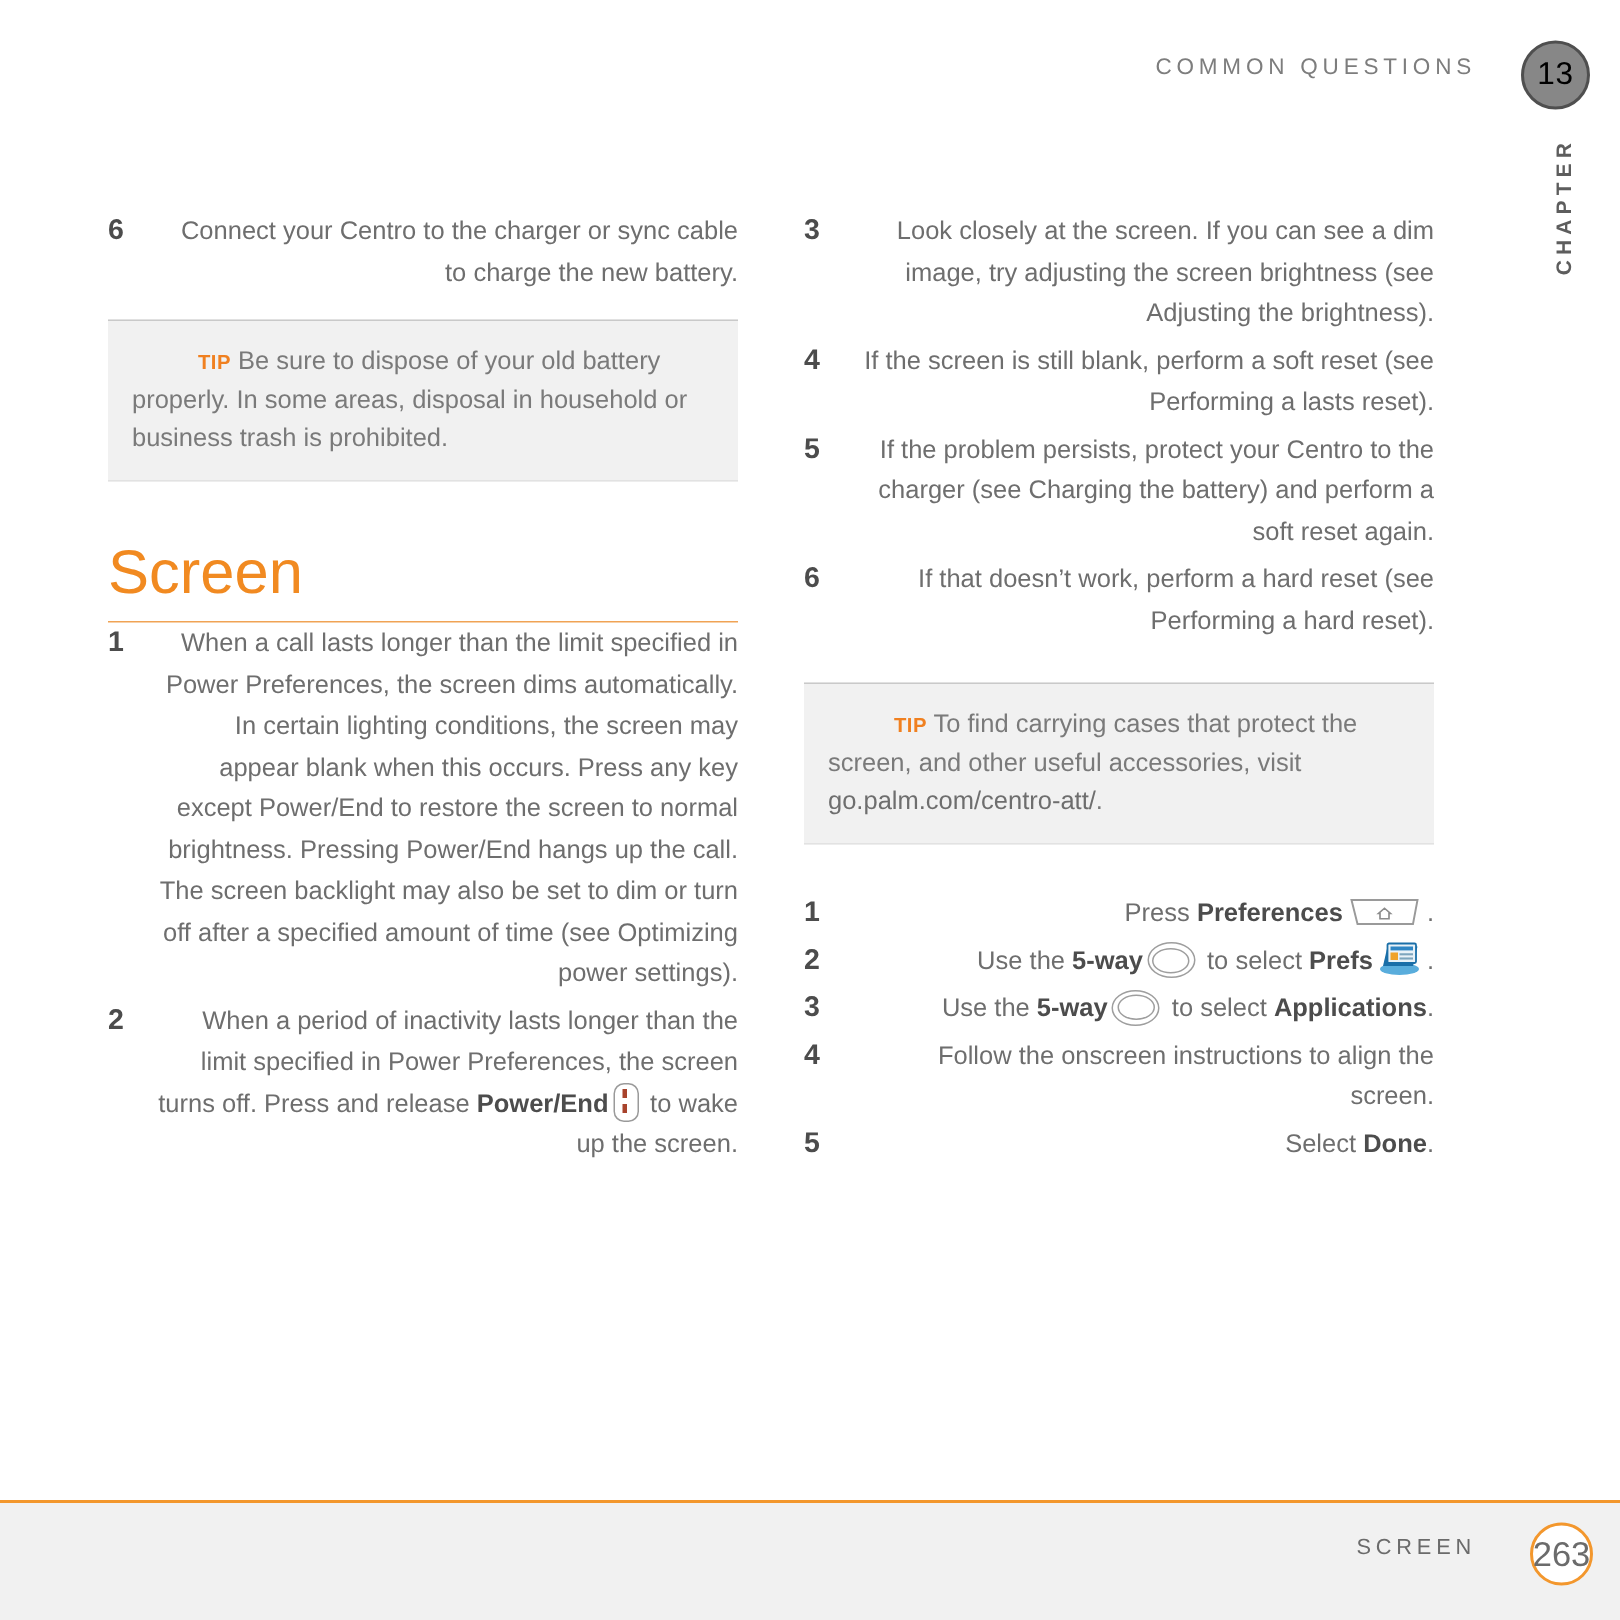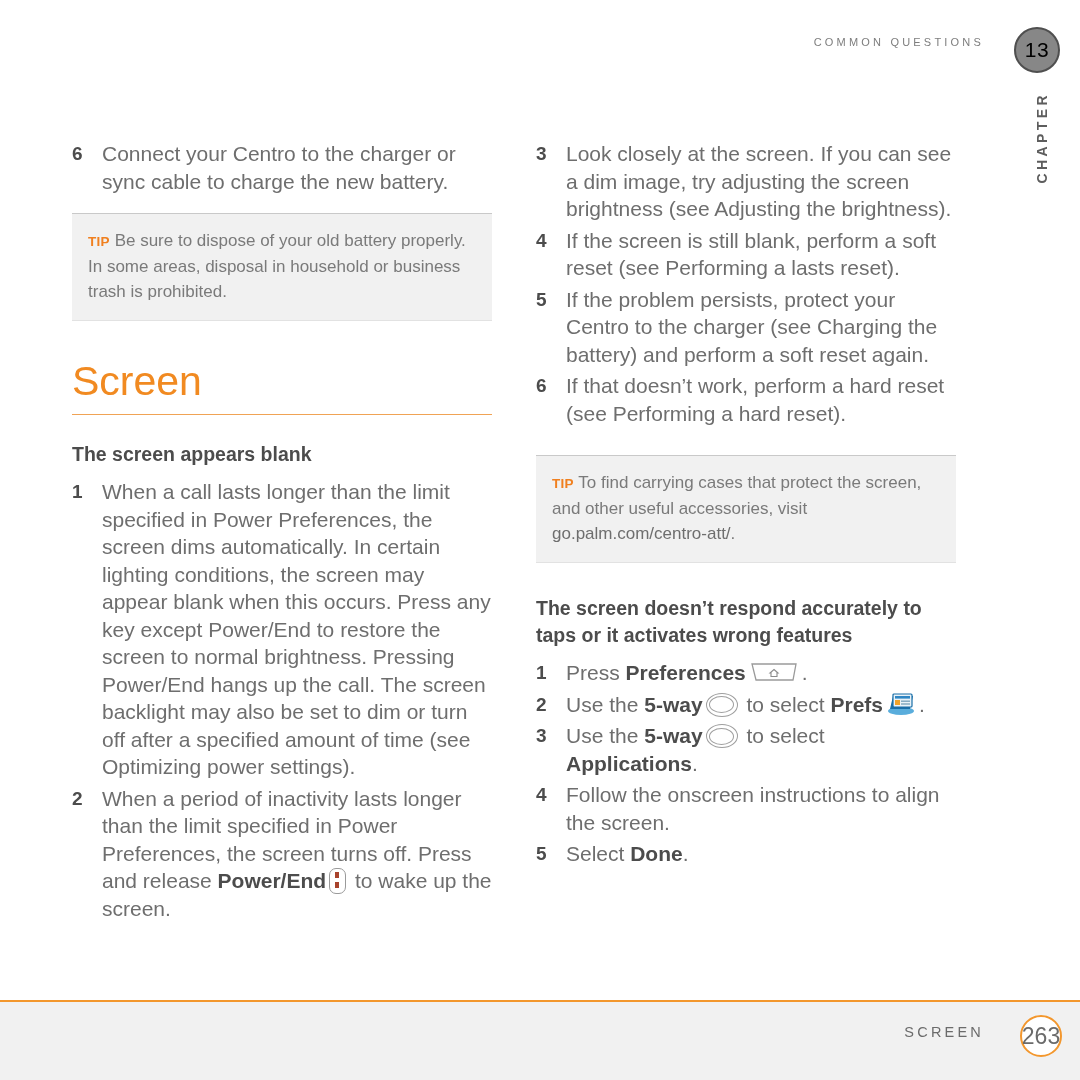--- a/index.html
+++ b/index.html
@@ -19,21 +19,21 @@
   
   .header {
     position: absolute;
     top: 0; left: 0; right: 0;
     height: 100px;
   }
   .header-title {
     position: absolute;
     right: 96px;
     top: 36px;
-    font-size: 11px;
+    font-size: 15px;
     letter-spacing: 3.2px;
     color: #7d7d7d;
     font-weight: 400;
     white-space: nowrap;
   }
   .chapter-badge {
     position: absolute;
     right: 20px;
     top: 27px;
     width: 46px;
@@ -88,23 +88,24 @@
   .step-num {
     width: 30px;
     flex: 0 0 30px;
     font-weight: bold;
     font-size: 19px;
     color: #4c4c4c;
     line-height: 27.5px;
   }
   .step-body {
     flex: 1;
-    font-size: 21px;
+    font-size: 17px;
     line-height: 27.5px;
     color: #6e6e6e;
+    text-align: right;
   }
   b, .bold {
     color: #4c4c4c;
     font-weight: bold;
   }
   .link {
     color: #6e6e6e;
   }
 
   
@@ -116,20 +117,21 @@
     font-size: 17px;
     line-height: 25px;
     color: #7a7a7a;
     box-sizing: border-box;
   }
   .tip-label {
     color: #f08020;
     font-weight: bold;
     font-size: 13.5px;
     letter-spacing: 0.3px;
+    margin-left: 44px;
   }
 
   
   .section-head {
     color: #f18a21;
     font-size: 41px;
     font-weight: 400;
     line-height: 1;
     margin: 0;
     padding-bottom: 12px;
@@ -269,21 +271,20 @@
       <div class="step-body">Connect your Centro to the charger or sync cable to charge the new battery.</div>
     </div>
 
     <div class="tip" style="margin-bottom:40px;">
       <span class="tip-label">TIP</span>
       <span>Be sure to dispose of your old battery properly. In some areas, disposal in household or business trash is prohibited.</span>
     </div>
 
     <h1 class="section-head">Screen</h1>
 
-    <div class="subhead" style="margin-top:26px;margin-bottom:10px;">The screen appears blank</div>
 
     <div class="steps">
 
       <div class="step">
         <div class="step-num">1</div>
         <div class="step-body"><span>When a call lasts longer than the limit specified in Power Preferences, the screen dims automatically. In certain lighting conditions, the screen may appear blank when this occurs. Press any key except Power/End to restore the screen to normal brightness. Pressing Power/End hangs up the call. The screen backlight may also be set to dim or turn off after a specified amount of time (see </span><span class="link">Optimizing power settings</span><span>).</span></div>
       </div>
 
       <div class="step">
         <div class="step-num">2</div>
@@ -317,21 +318,20 @@
         <div class="step-body"><span>If that doesn’t work, perform a hard reset (see </span><span class="link">Performing a hard reset</span><span>).</span></div>
       </div>
 
     </div>
 
     <div class="tip" style="margin-top:28px;margin-bottom:32px;">
       <span class="tip-label">TIP</span>
       <span>To find carrying cases that protect the screen, and other useful accessories, visit </span><span class="link">go.palm.com/centro-att/</span><span>.</span>
     </div>
 
-    <div class="subhead" style="margin-bottom:10px;">The screen doesn’t respond accurately to taps or it activates wrong features</div>
 
     <div class="steps">
 
       <div class="step">
         <div class="step-num">1</div>
         <div class="step-body"><span>Press </span><span class="bold">Preferences</span><span class="icon-inline ico-apps"><svg width="48" height="22" viewBox="0 0 48 22">
                 <path d="M2 3 L46 3 L43 19 L6 19 Z" fill="#ffffff" stroke="#9a9a9a" stroke-width="1.3"></path>
                 <path d="M24 8.5 L28 12 L27 12 L27 15.5 L21 15.5 L21 12 L20 12 Z" fill="none" stroke="#8c8c8c" stroke-width="1.1"></path>
               </svg></span><span>.</span></div>
       </div>

